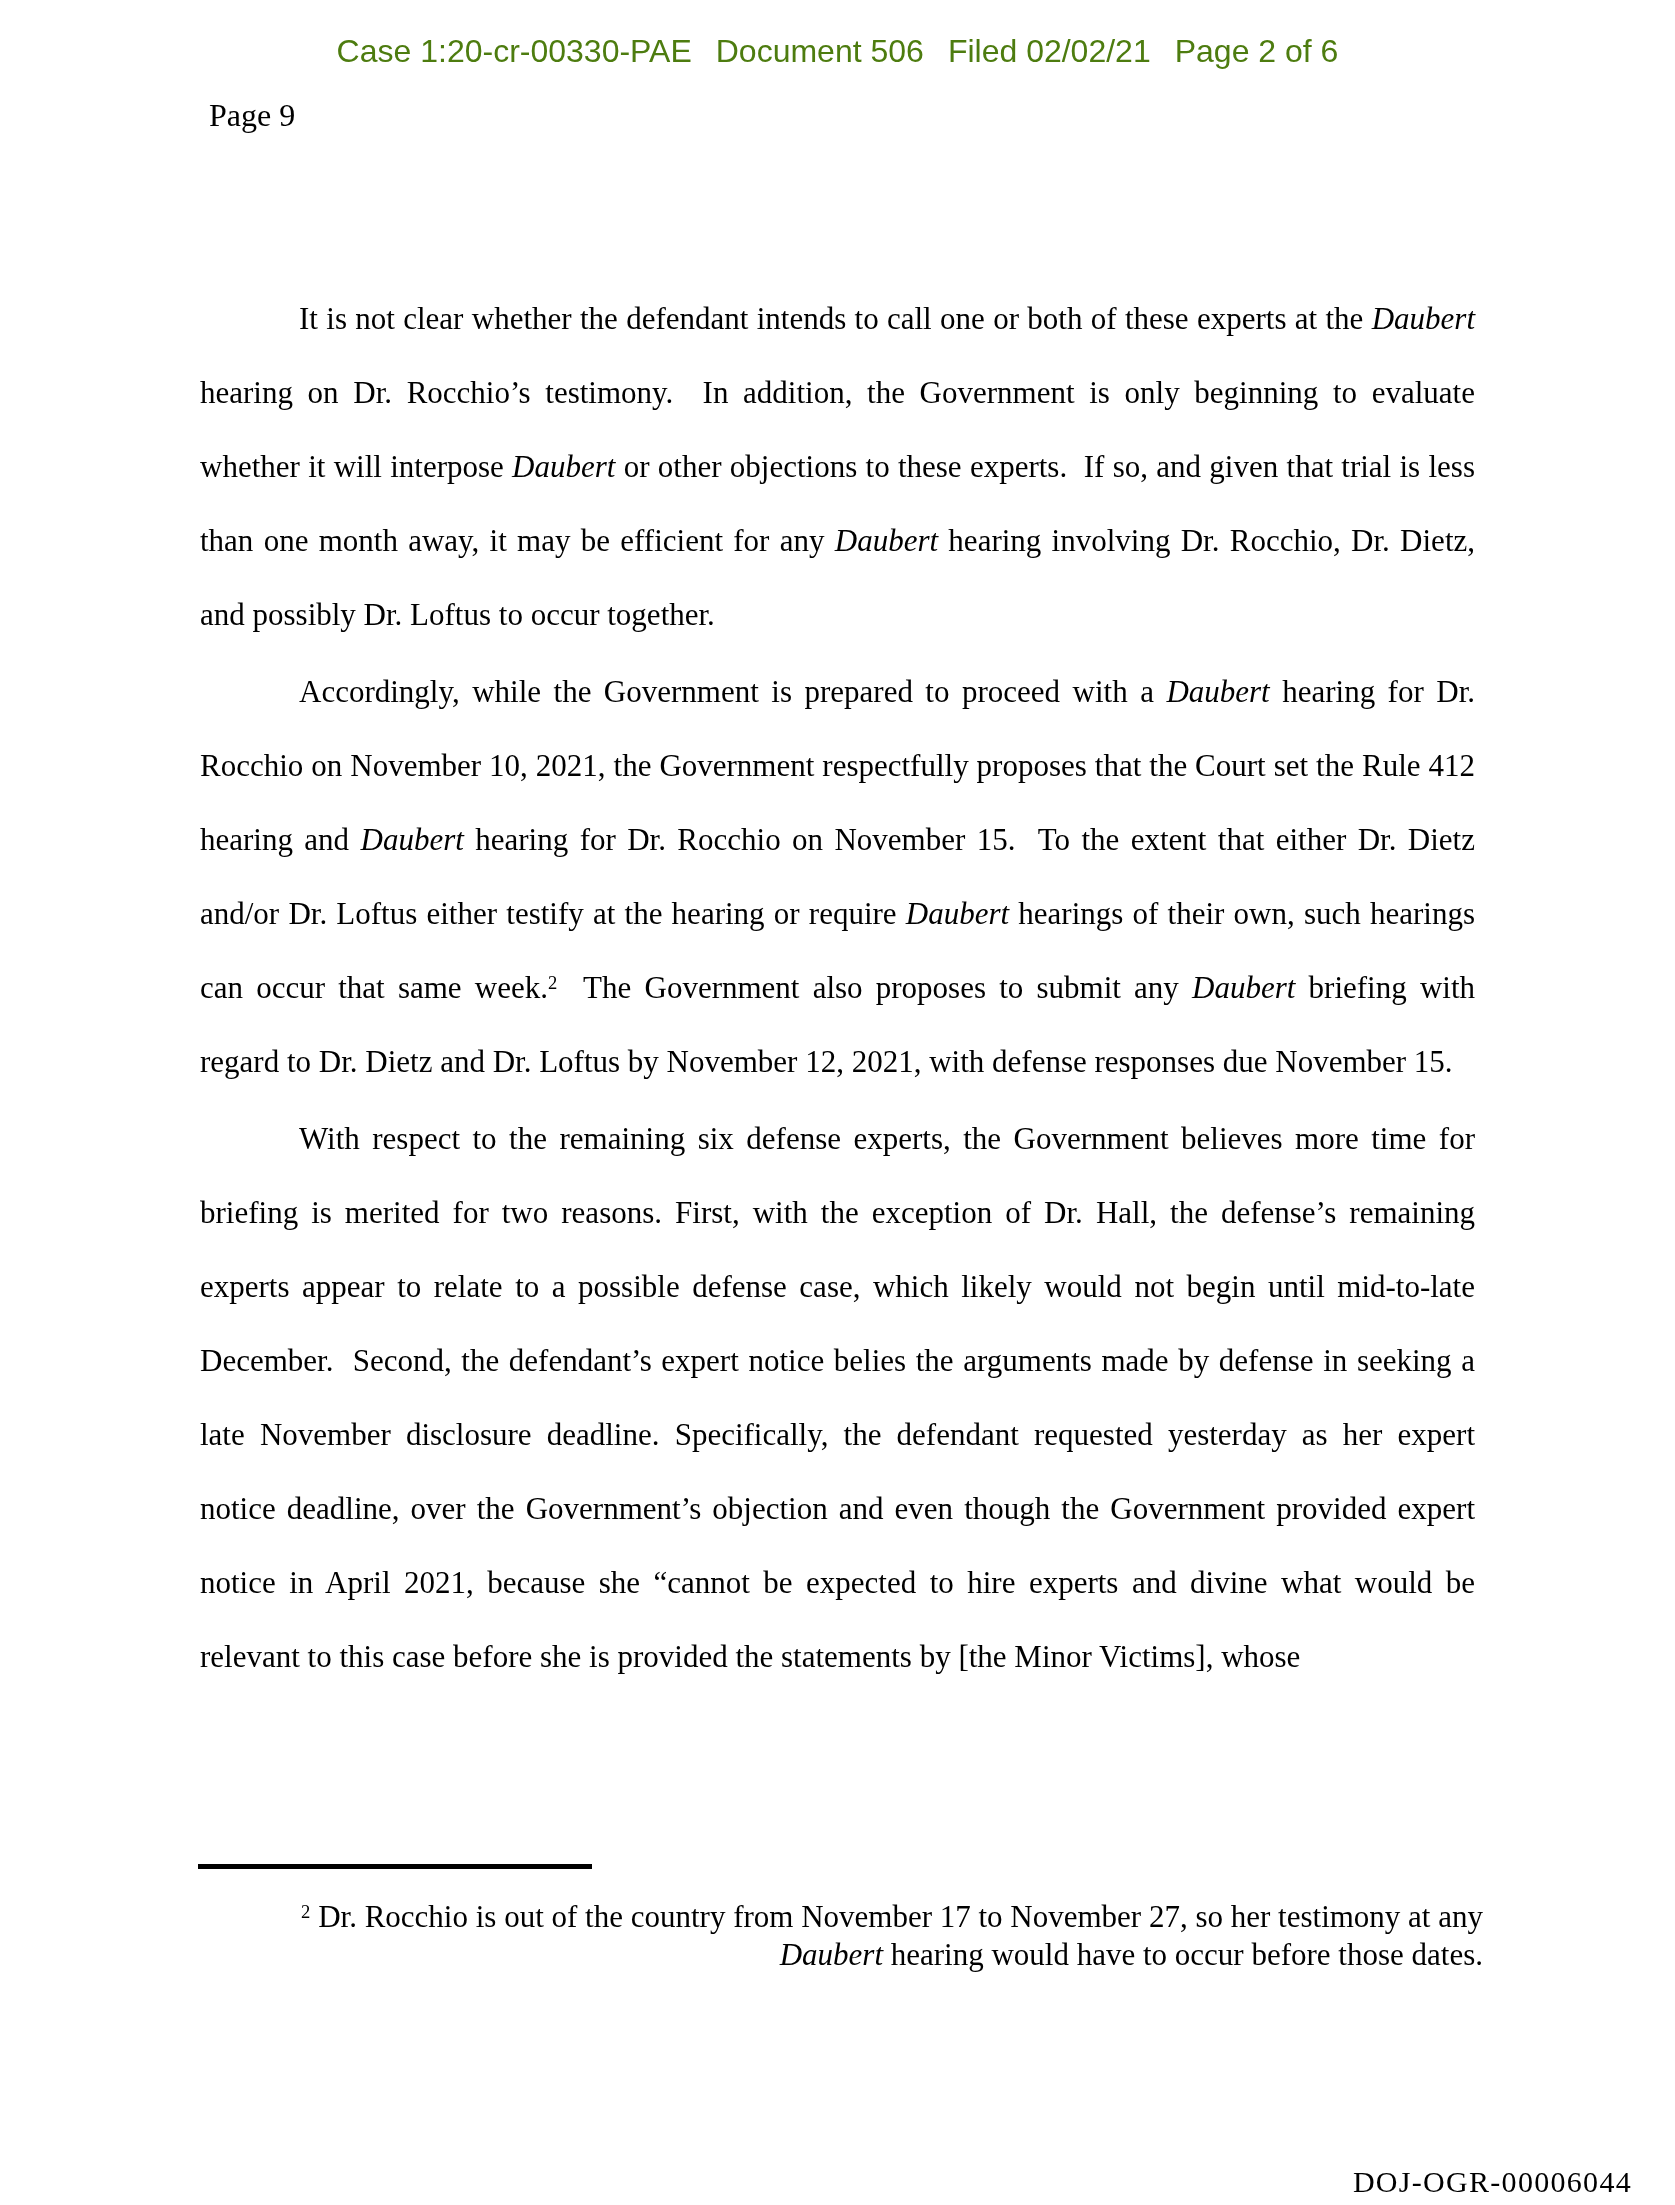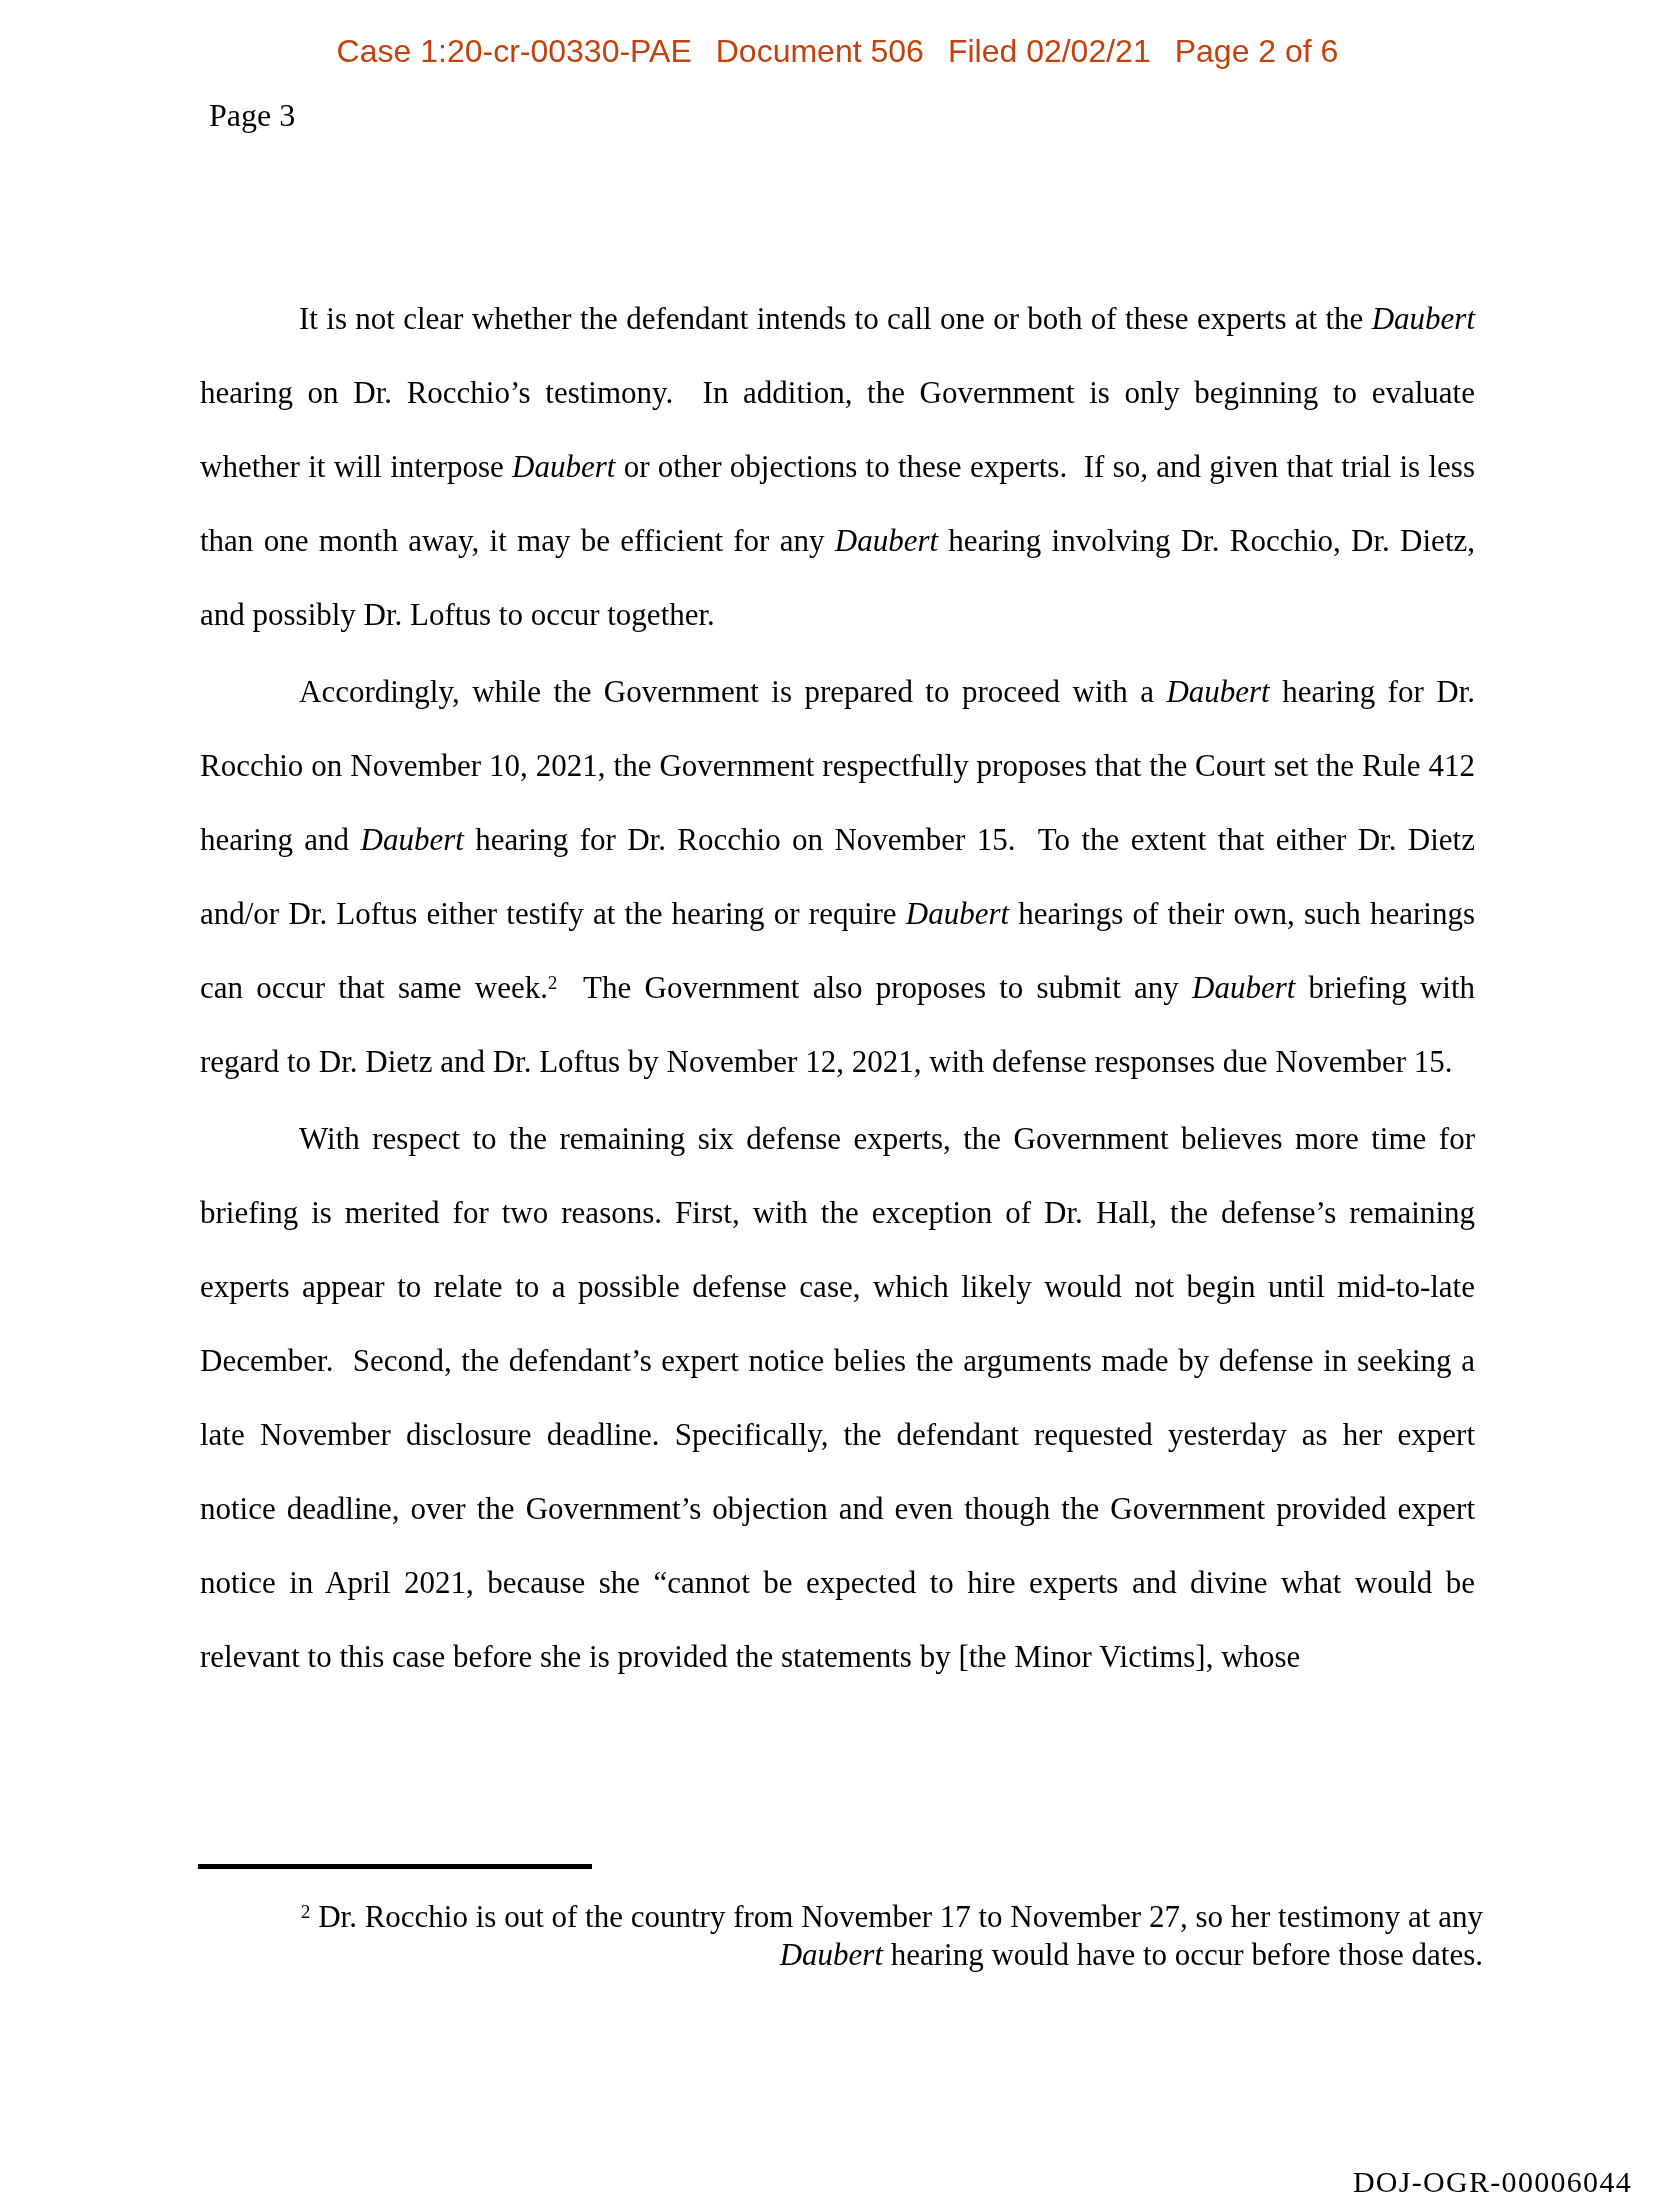--- a/index.html
+++ b/index.html
@@ -82,28 +82,28 @@
     font-size: 30px;
     letter-spacing: 1.3px;
     white-space: nowrap;
   }
 </style>
 </head>
 <body>
 
 <div class="page">
 
-  <header class="stamp" style="color: #c2410c; gap: 24px;">
+  <header class="stamp" style="color: #4d7c0f; gap: 24px;">
     <span>Case 1:20-cr-00330-PAE</span>
     <span>Document 506</span>
     <span>Filed 02/02/21</span>
     <span>Page 2 of 6</span>
   </header>
 
-  <div class="page-label">Page 3</div>
+  <div class="page-label">Page 9</div>
 
   <main class="content">
     <p class="para">It is not clear whether the defendant intends to call one or both of these experts at the <i>Daubert</i> hearing on Dr. Rocchio’s testimony.&nbsp; In addition, the Government is only beginning to evaluate whether it will interpose <i>Daubert</i> or other objections to these experts.&nbsp; If so, and given that trial is less than one month away, it may be efficient for any <i>Daubert</i> hearing involving Dr. Rocchio, Dr. Dietz, and possibly Dr. Loftus to occur together.</p>
     <p class="para">Accordingly, while the Government is prepared to proceed with a <i>Daubert</i> hearing for Dr. Rocchio on November 10, 2021, the Government respectfully proposes that the Court set the Rule 412 hearing and <i>Daubert</i> hearing for Dr. Rocchio on November 15.&nbsp; To the extent that either Dr. Dietz and/or Dr. Loftus either testify at the hearing or require <i>Daubert</i> hearings of their own, such hearings can occur that same week.<sup>2</sup>&nbsp; The Government also proposes to submit any <i>Daubert</i> briefing with regard to Dr. Dietz and Dr. Loftus by November 12, 2021, with defense responses due November 15.</p>
     <p class="para">With respect to the remaining six defense experts, the Government believes more time for briefing is merited for two reasons. First, with the exception of Dr. Hall, the defense’s remaining experts appear to relate to a possible defense case, which likely would not begin until mid-to-late December.&nbsp; Second, the defendant’s expert notice belies the arguments made by defense in seeking a late November disclosure deadline. Specifically, the defendant requested yesterday as her expert notice deadline, over the Government’s objection and even though the Government provided expert notice in April 2021, because she “cannot be expected to hire experts and divine what would be relevant to this case before she is provided the statements by [the Minor Victims], whose</p>
   </main>
 
   <div class="fn-rule"></div>
 
   <div class="footnote"><sup>2</sup> Dr. Rocchio is out of the country from November 17 to November 27, so her testimony at any <i>Daubert</i> hearing would have to occur before those dates.</div>

